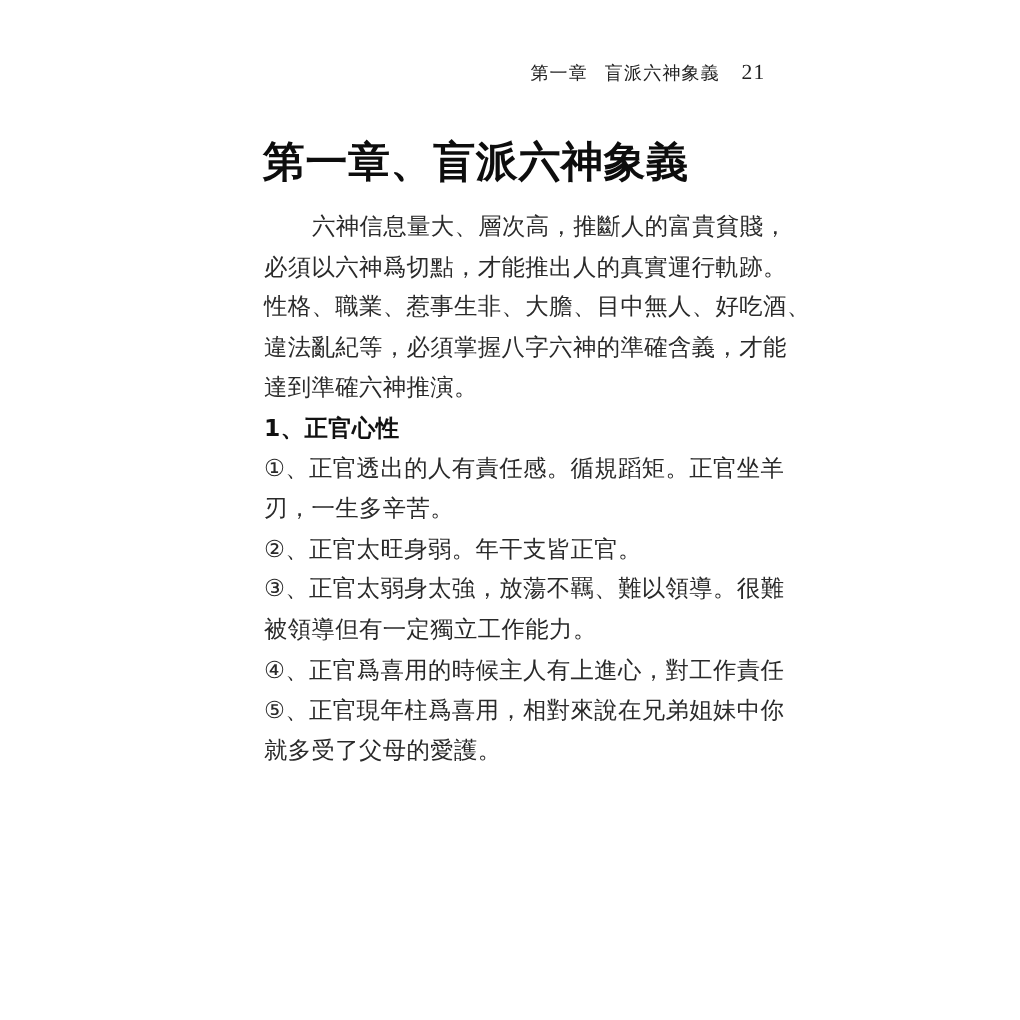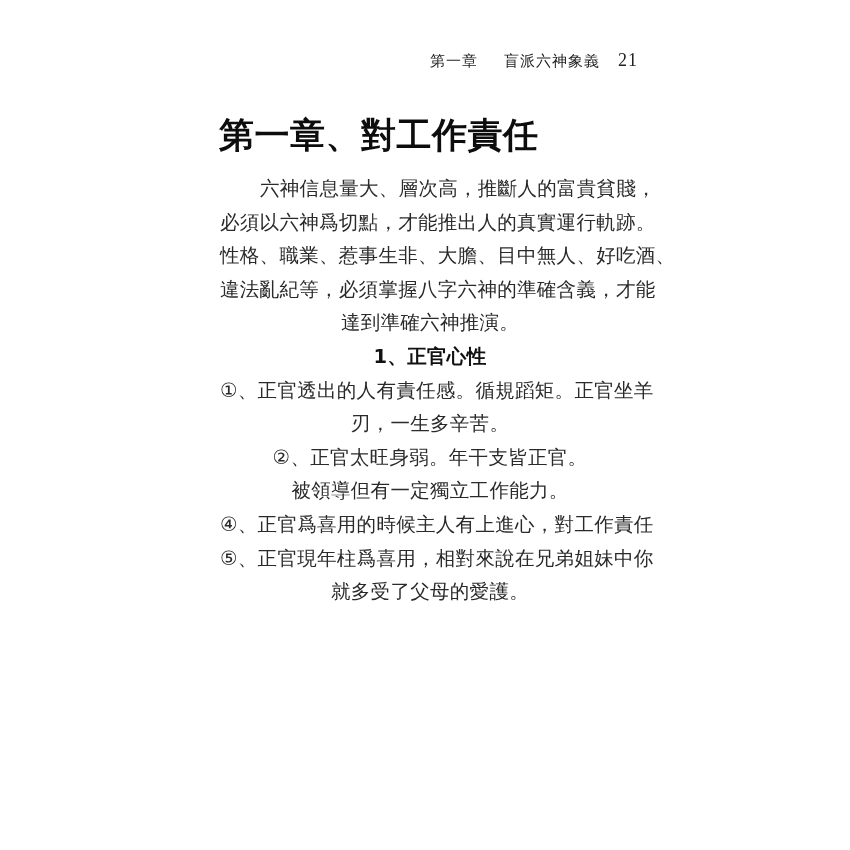--- a/index.html
+++ b/index.html
@@ -1,45 +1,46 @@
 <!DOCTYPE html>
 <html><head>
 <meta charset="utf-8">
 <style>
   html, body { margin:0; padding:0; }
   body { width:850px; height:850px; background:#ffffff; position:relative; overflow:hidden;
          font-family:"DejaVu Sans", sans-serif; color:#1e1e1e; }
   .running-head { position:absolute; top:50px; right:212px; font-family:"DejaVu Serif", serif;
          font-size:15px; color:#222; letter-spacing:1px; white-space:nowrap; }
-  .running-head .rh-chapter { margin-right:26px; }
+  .running-head .rh-chapter { margin-right:14px; }
   .running-head .rh-page { margin-left:18px; font-family:"Liberation Serif", serif; font-size:18px; }
   .chapter-title { position:absolute; top:112px; left:219px; font-family:"DejaVu Serif", serif;
          font-weight:bold; font-size:35px; letter-spacing:0.5px; color:#0d0d0d; white-space:nowrap; margin:0; }
   .body-text { position:absolute; top:172px; left:220px; width:420px; font-size:19.5px; line-height:33.6px;
          color:#2a2a2a; letter-spacing:0.3px; }
-  .line { white-space:nowrap; height:33.6px;text-align:center; }
+  .line { white-space:nowrap; height:33.6px; }
   .indent { padding-left:40px; }
   .heading { font-weight:bold; color:#111; }
 </style>
 </head>
 <body>
 
 <div class="running-head">
   <span class="rh-chapter">第一章</span><span>盲派六神象義</span><span class="rh-page">21</span>
 </div>
 
-<h1 class="chapter-title">第一章、對工作責任</h1>
+<h1 class="chapter-title">第一章、盲派六神象義</h1>
 
 <div class="body-text">
   <div class="line indent">六神信息量大、層次高，推斷人的富貴貧賤，</div>
   <div class="line">必須以六神爲切點，才能推出人的真實運行軌跡。</div>
   <div class="line">性格、職業、惹事生非、大膽、目中無人、好吃酒、</div>
   <div class="line">違法亂紀等，必須掌握八字六神的準確含義，才能</div>
   <div class="line">達到準確六神推演。</div>
   <div class="line heading">1、正官心性</div>
   <div class="line">①、正官透出的人有責任感。循規蹈矩。正官坐羊</div>
   <div class="line">刃，一生多辛苦。</div>
   <div class="line">②、正官太旺身弱。年干支皆正官。</div>
+  <div class="line">③、正官太弱身太強，放蕩不羈、難以領導。很難</div>
   <div class="line">被領導但有一定獨立工作能力。</div>
   <div class="line">④、正官爲喜用的時候主人有上進心，對工作責任</div>
   <div class="line">⑤、正官現年柱爲喜用，相對來說在兄弟姐妹中你</div>
   <div class="line">就多受了父母的愛護。</div>
 </div>
 
 </body></html>

